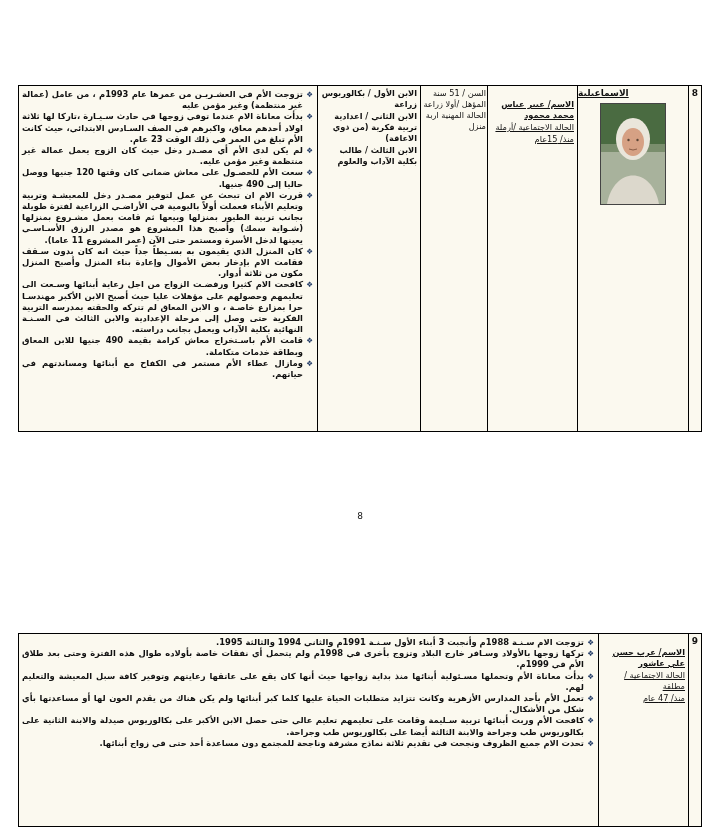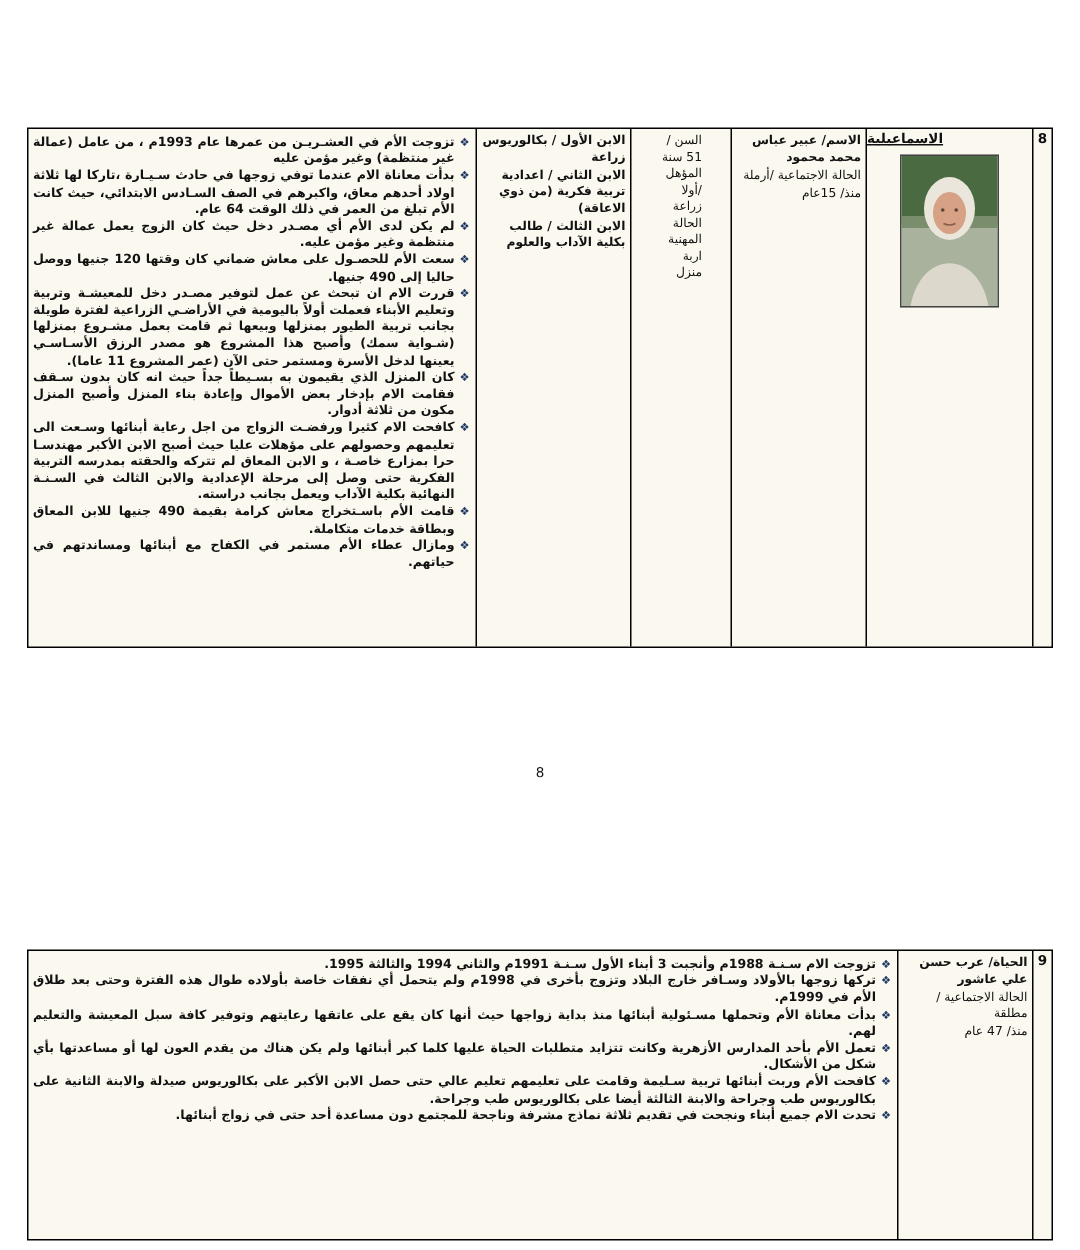--- a/index.html
+++ b/index.html
@@ -12,22 +12,22 @@
   .record-table {
     position:absolute; left:18px; width:684px;
     display:flex; flex-direction:row; direction:rtl;
     border:1px solid #000; background:#fbf9ef;
   }
   .record-table .cell { border-left:1px solid #000; overflow:hidden; }
   .record-table .cell:last-child { border-left:none; }
 
   .col-num   { width:13px;  font-size:9px; font-weight:bold; text-align:center; padding-top:2px; }
   .col-gov   { width:111px; }
-  .col-name  { width:90px;  padding:2px 3px; }
-  .col-age   { width:67px;  padding:2px 19px; }
+  .col-name  { width:90px;  padding:13px 3px;text-decoration:underline; }
+  .col-age   { width:67px;  padding:2px 1px; }
   .col-child { width:103px; padding:2px 3px; }
   .col-story { flex:1; padding:3px 4px 2px 3px; }
 
   .gov-header {
     font-size:9px; font-weight:bold; text-align:left; padding-top:2px;
     text-decoration:underline;
   }
   .photo-frame {
     margin:5px auto 0 auto; border:1px solid #444; background:#ccc;
     line-height:0; width:fit-content;
@@ -98,21 +98,21 @@
 
   <div class="cell col-story">
 
       <div class="bullet">
         <span class="marker" style="color: rgb(31, 56, 100);">❖</span>
         <span class="text">تزوجت الأم في العشـريـن من عمرها عام 1993م ، من عامل (عمالة غير منتظمة) وغير مؤمن عليه</span>
       </div>
 
       <div class="bullet">
         <span class="marker" style="color: rgb(31, 56, 100);">❖</span>
-        <span class="text">بدأت معاناة الام عندما توفي زوجها في حادث سـيـارة ،تاركا لها ثلاثة اولاد أحدهم معاق، واكبرهم في الصف السـادس الابتدائي، حيث كانت الأم تبلغ من العمر في ذلك الوقت 64 عام.</span>
+        <span class="text">بدأت معاناة الام عندما توفي زوجها في حادث سـيـارة ،تاركا لها ثلاثة اولاد أحدهم معاق، واكبرهم في الصف السـادس الابتدائي، حيث كانت الأم تبلغ من العمر في ذلك الوقت 23 عام.</span>
       </div>
 
       <div class="bullet">
         <span class="marker" style="color: rgb(31, 56, 100);">❖</span>
         <span class="text">لم يكن لدى الأم أي مصـدر دخل حيث كان الزوج يعمل عمالة غير منتظمة وغير مؤمن عليه.</span>
       </div>
 
       <div class="bullet">
         <span class="marker" style="color: rgb(31, 56, 100);">❖</span>
         <span class="text">سعت الأم للحصـول على معاش ضماني كان وقتها 120 جنيها ووصل حاليا إلى 490 جنيها.</span>
@@ -146,21 +146,21 @@
 </div>
 
 <div class="center-page-number">8</div>
 
 <div class="record-table" id="table-9">
   <div class="cell col-num">9</div>
 
 
   <div class="cell col-name">
 
-  <div class="line">الحياة/ عرب حسن علي عاشور</div>
+  <div class="line">الاسم/ عرب حسن علي عاشور</div>
       <div class="line">الحالة الاجتماعية / مطلقة</div>
       <div class="line">منذ/  47 عام</div>
     </div>
 
 
 
   <div class="cell col-story">
 
       <div class="bullet">
         <span class="marker" style="color: rgb(31, 56, 100);">❖</span>
@@ -182,17 +182,17 @@
         <span class="text">تعمل الأم بأحد المدارس الأزهرية وكانت تتزايد متطلبات الحياة عليها كلما كبر أبنائها ولم يكن هناك من يقدم العون لها أو مساعدتها بأي شكل من الأشكال.</span>
       </div>
 
       <div class="bullet">
         <span class="marker" style="color: rgb(31, 56, 100);">❖</span>
         <span class="text">كافحت الأم وربت أبنائها تربية سـليمة وقامت على تعليمهم تعليم عالي حتى حصل الابن الأكبر على بكالوريوس صيدلة والابنة الثانية على بكالوريوس طب وجراحة والابنة الثالثة أيضا على بكالوريوس طب وجراحة.</span>
       </div>
 
       <div class="bullet">
         <span class="marker" style="color: rgb(31, 56, 100);">❖</span>
-        <span class="text">تحدت الام جميع أبناء ونجحت في تقديم ثلاثة نماذج مشرفة وناجحة للمجتمع دون مساعدة أحد حتى في زواج أبنائها.</span>
+        <span class="text">تحدت الام جميع الظروف ونجحت في تقديم ثلاثة نماذج مشرفة وناجحة للمجتمع دون مساعدة أحد حتى في زواج أبنائها.</span>
       </div>
 
     </div>
 </div>
 
 </body></html>

